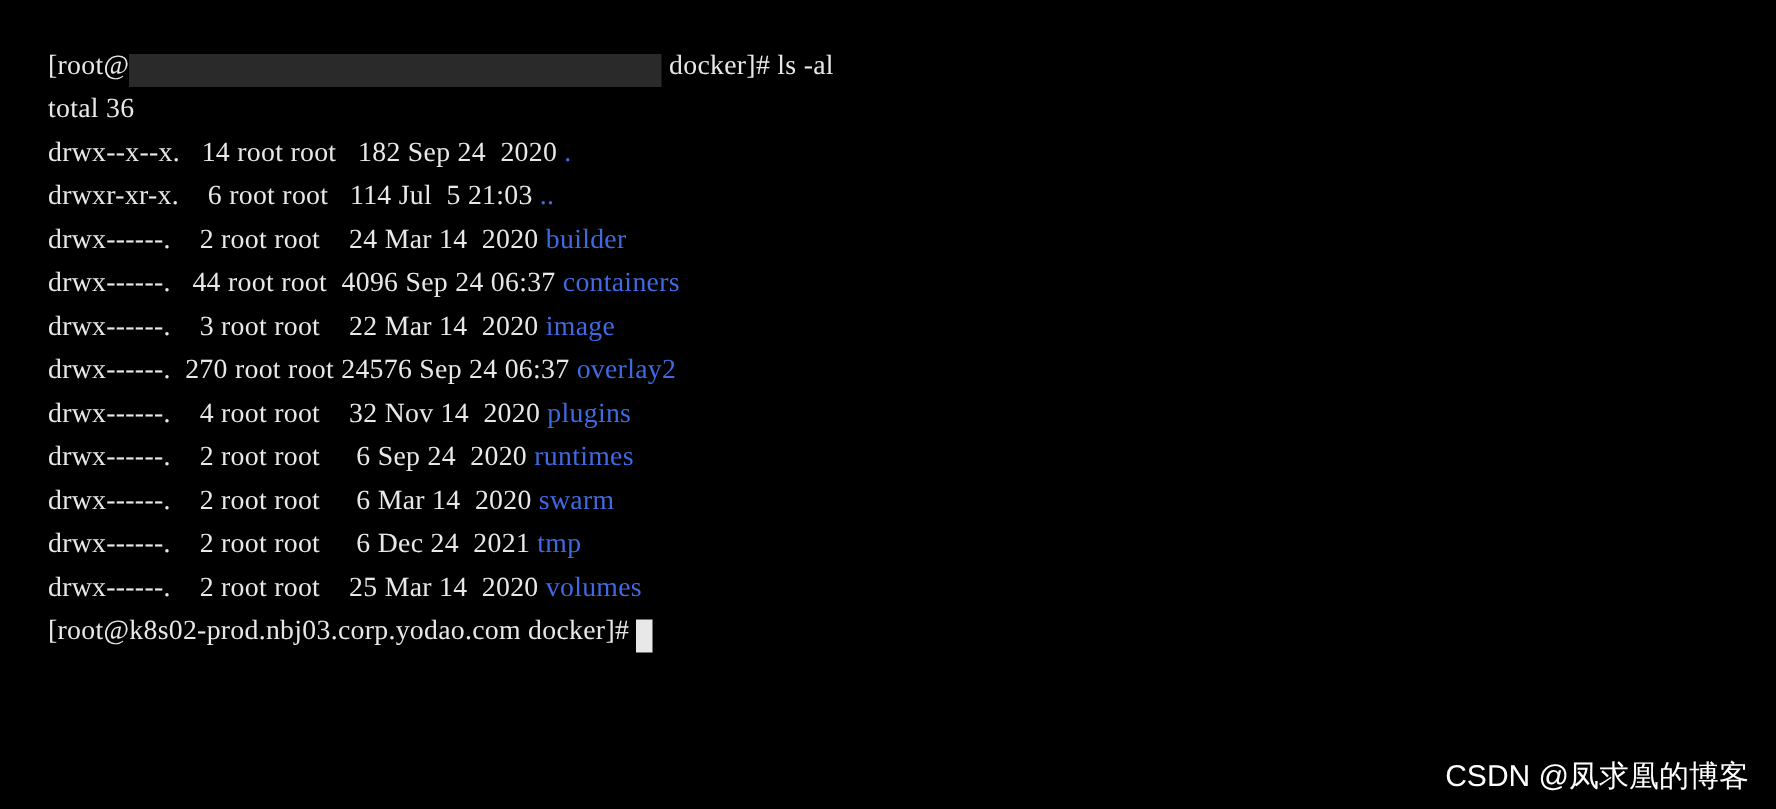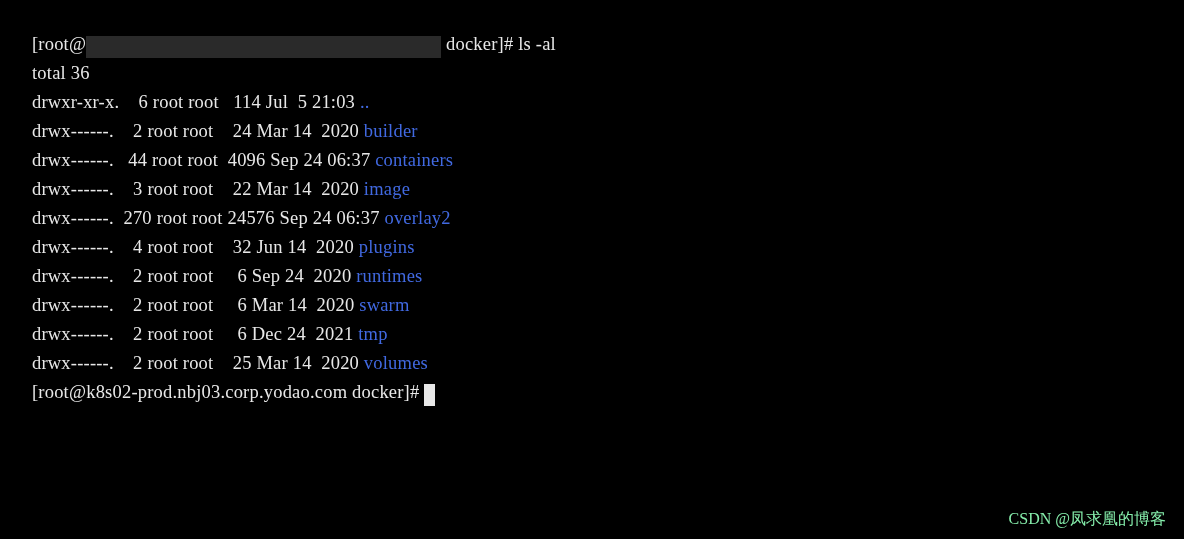--- a/index.html
+++ b/index.html
@@ -31,38 +31,39 @@
     width: 11px;
     height: 22px;
     background: #e8e8e8;
     vertical-align: text-top;
     margin-top: 2px;
   }
   .watermark {
     position: absolute;
     right: 18px;
     bottom: 6px;
-    font-size: 16px;
-    color: #86efac;
-    font-family: Liberation Serif, serif;
+    font-size: 20px;
+    color: #ffffff;
+    font-family: Liberation Sans, sans-serif;
     letter-spacing: 0;
   }
 </style>
 </head>
 <body>
 
 <div id="terminal">
     <div class="line"><span>[root@</span><span class="redact"></span><span> docker]# </span><span>ls -al</span></div>
     <div class="line">total 36</div>
+    <div class="line"><span>drwx--x--x.   14 root root   182 Sep 24  2020 </span><span class="dir">.</span></div>
     <div class="line"><span>drwxr-xr-x.    6 root root   114 Jul  5 21:03 </span><span class="dir">..</span></div>
     <div class="line"><span>drwx------.    2 root root    24 Mar 14  2020 </span><span class="dir">builder</span></div>
     <div class="line"><span>drwx------.   44 root root  4096 Sep 24 06:37 </span><span class="dir">containers</span></div>
     <div class="line"><span>drwx------.    3 root root    22 Mar 14  2020 </span><span class="dir">image</span></div>
     <div class="line"><span>drwx------.  270 root root 24576 Sep 24 06:37 </span><span class="dir">overlay2</span></div>
-    <div class="line"><span>drwx------.    4 root root    32 Jun 14  2020 </span><span class="dir">plugins</span></div>
+    <div class="line"><span>drwx------.    4 root root    32 Nov 14  2020 </span><span class="dir">plugins</span></div>
     <div class="line"><span>drwx------.    2 root root     6 Sep 24  2020 </span><span class="dir">runtimes</span></div>
     <div class="line"><span>drwx------.    2 root root     6 Mar 14  2020 </span><span class="dir">swarm</span></div>
     <div class="line"><span>drwx------.    2 root root     6 Dec 24  2021 </span><span class="dir">tmp</span></div>
     <div class="line"><span>drwx------.    2 root root    25 Mar 14  2020 </span><span class="dir">volumes</span></div>
     <div class="line"><span>[root@k8s02-prod.nbj03.corp.yodao.com docker]# </span><span class="cursor"></span></div>
   </div>
 
 <div class="watermark">CSDN @凤求凰的博客</div>
 
 </body></html>

